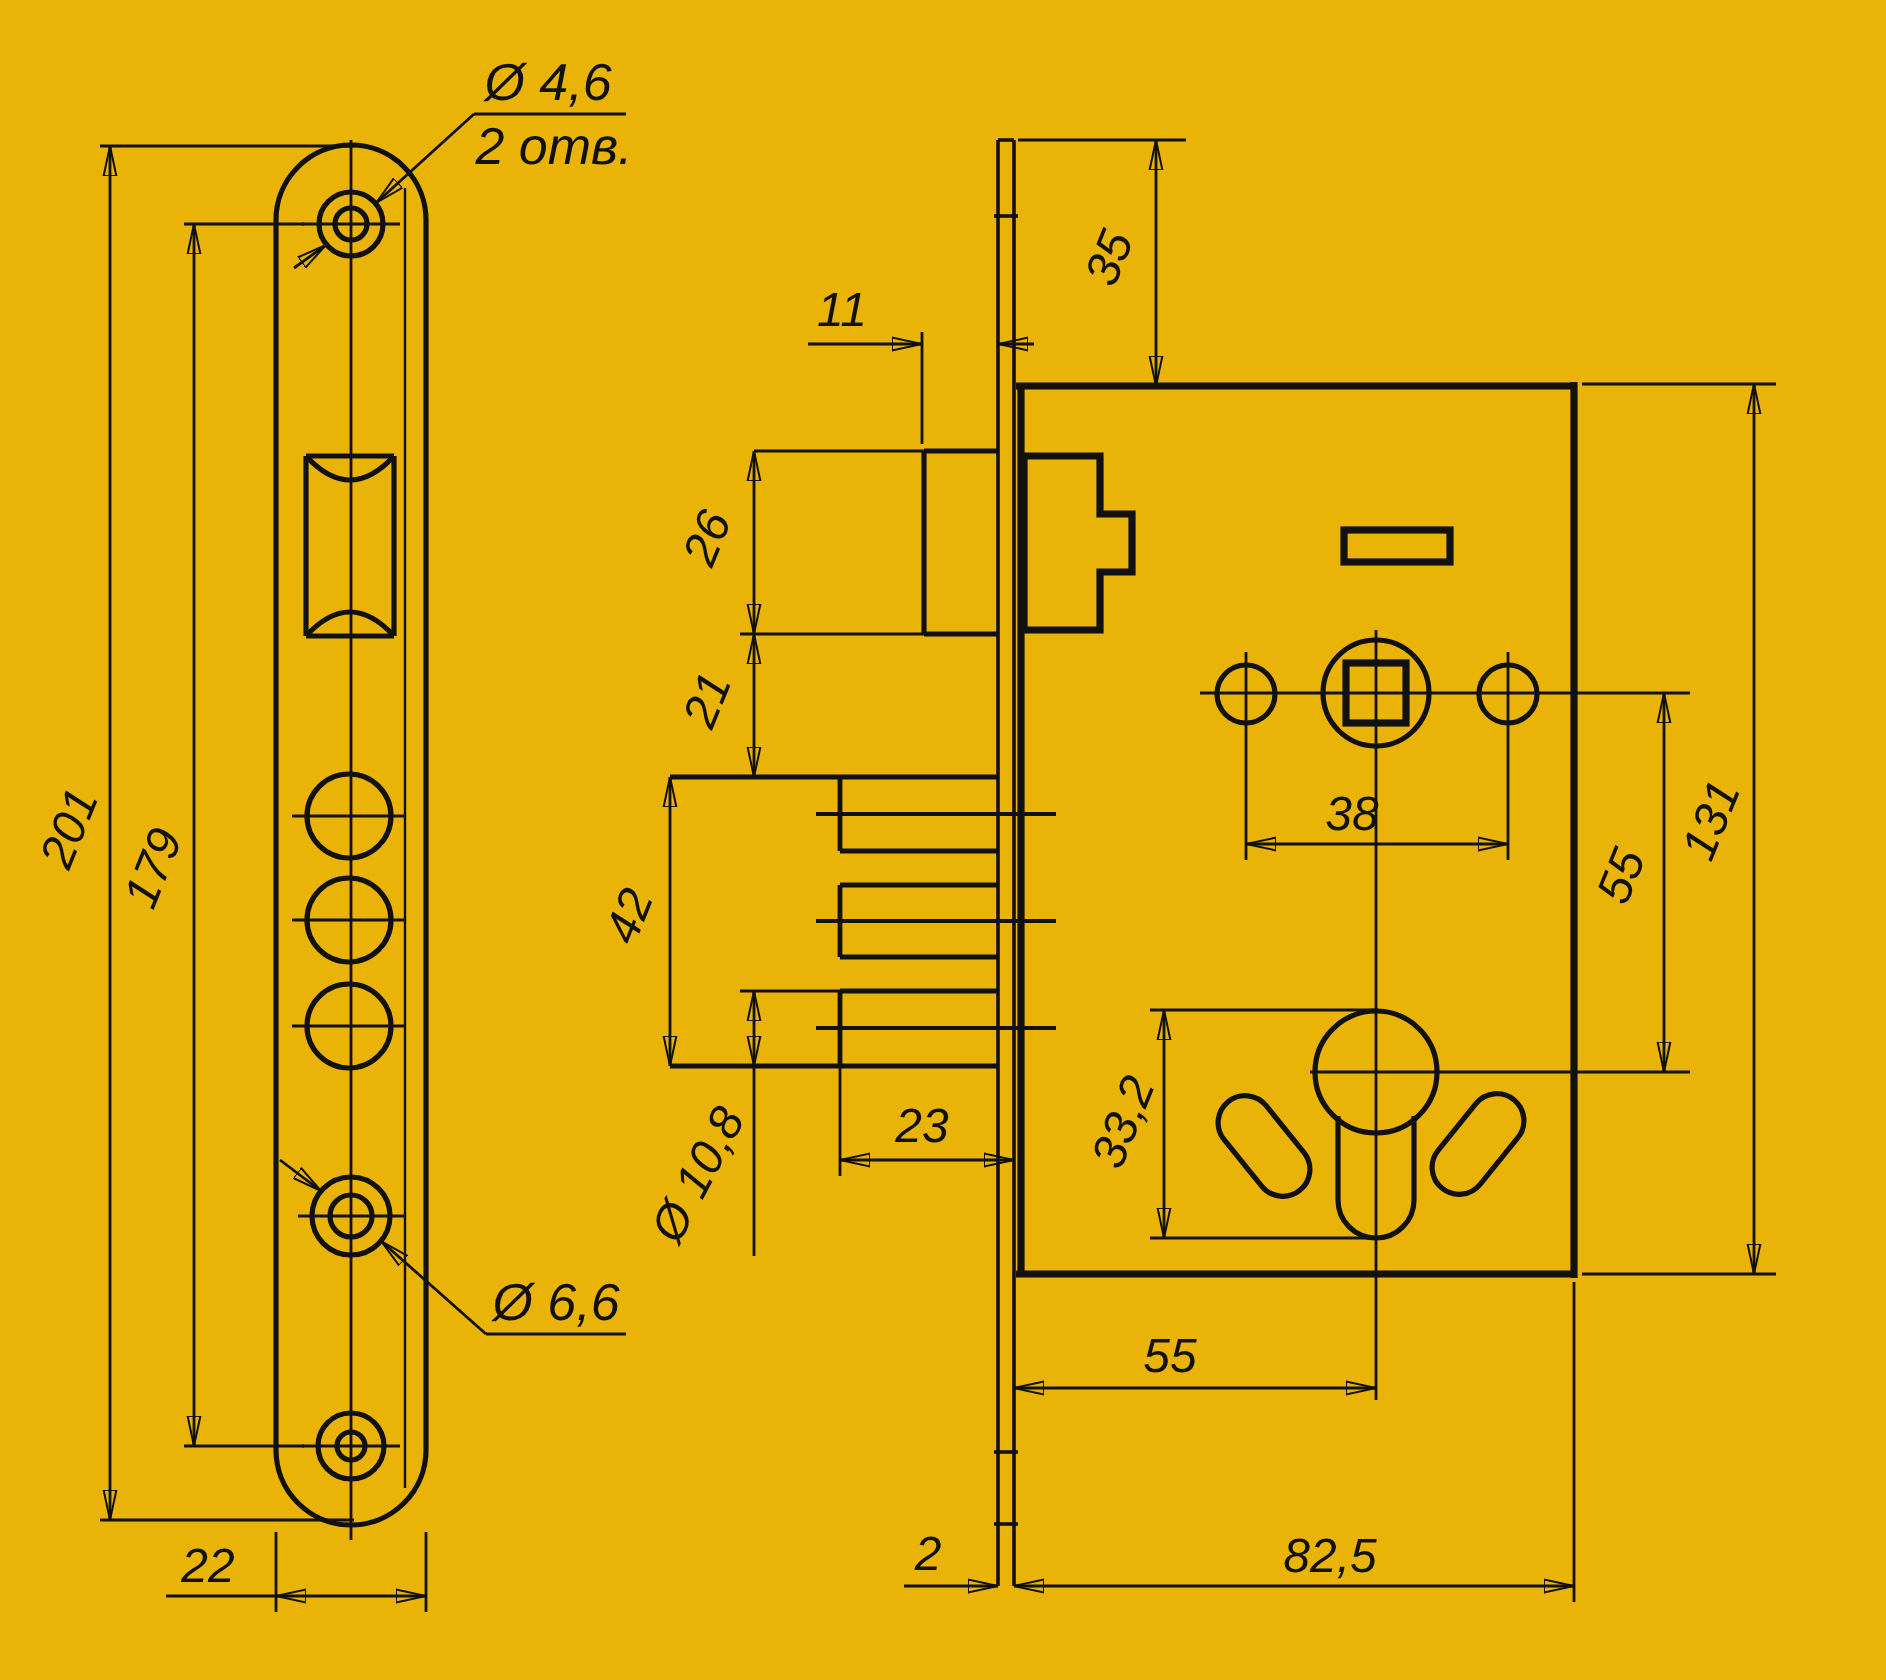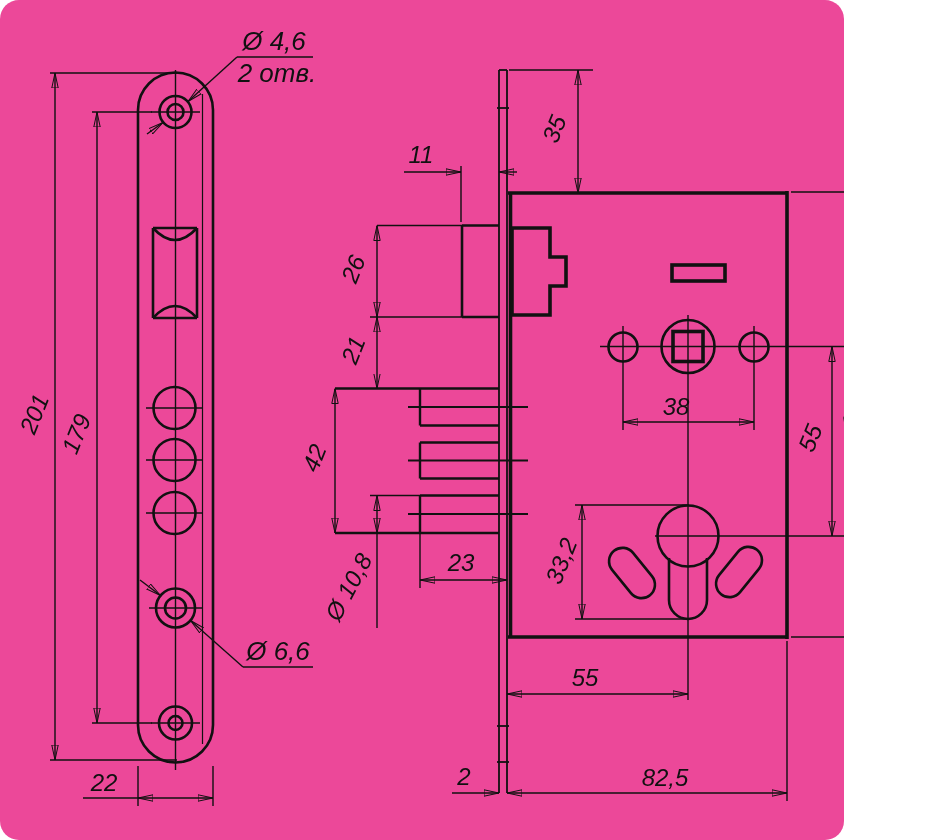--- a/index.html
+++ b/index.html
@@ -1,16 +1,16 @@
 <!DOCTYPE html>
 <html><head>
 <meta charset="utf-8">
 <style>
   html,body{margin:0;padding:0;background:#ffffff;}
-  .canvas{position:relative;width:844px;height:840px;background:#ec4899;overflow:hidden;border-radius:19px;}
+  .canvas{position:relative;width:943px;height:840px;background:#eab308;overflow:hidden;}
   svg{display:block;}
   svg line, svg path, svg circle, svg rect{stroke:#111;fill:none;stroke-linecap:butt;}
   .thick{stroke-width:3.6;}
   .med{stroke-width:2.6;}
   .med2{stroke-width:2.4;}
   .cl{stroke-width:2;}
   .thin{stroke-width:1.4;}
   .hair{stroke-width:1.2;}
   .fp{stroke-width:1.8;}
   text{fill:#111;stroke:none;font-family:"Liberation Sans","DejaVu Sans",sans-serif;

